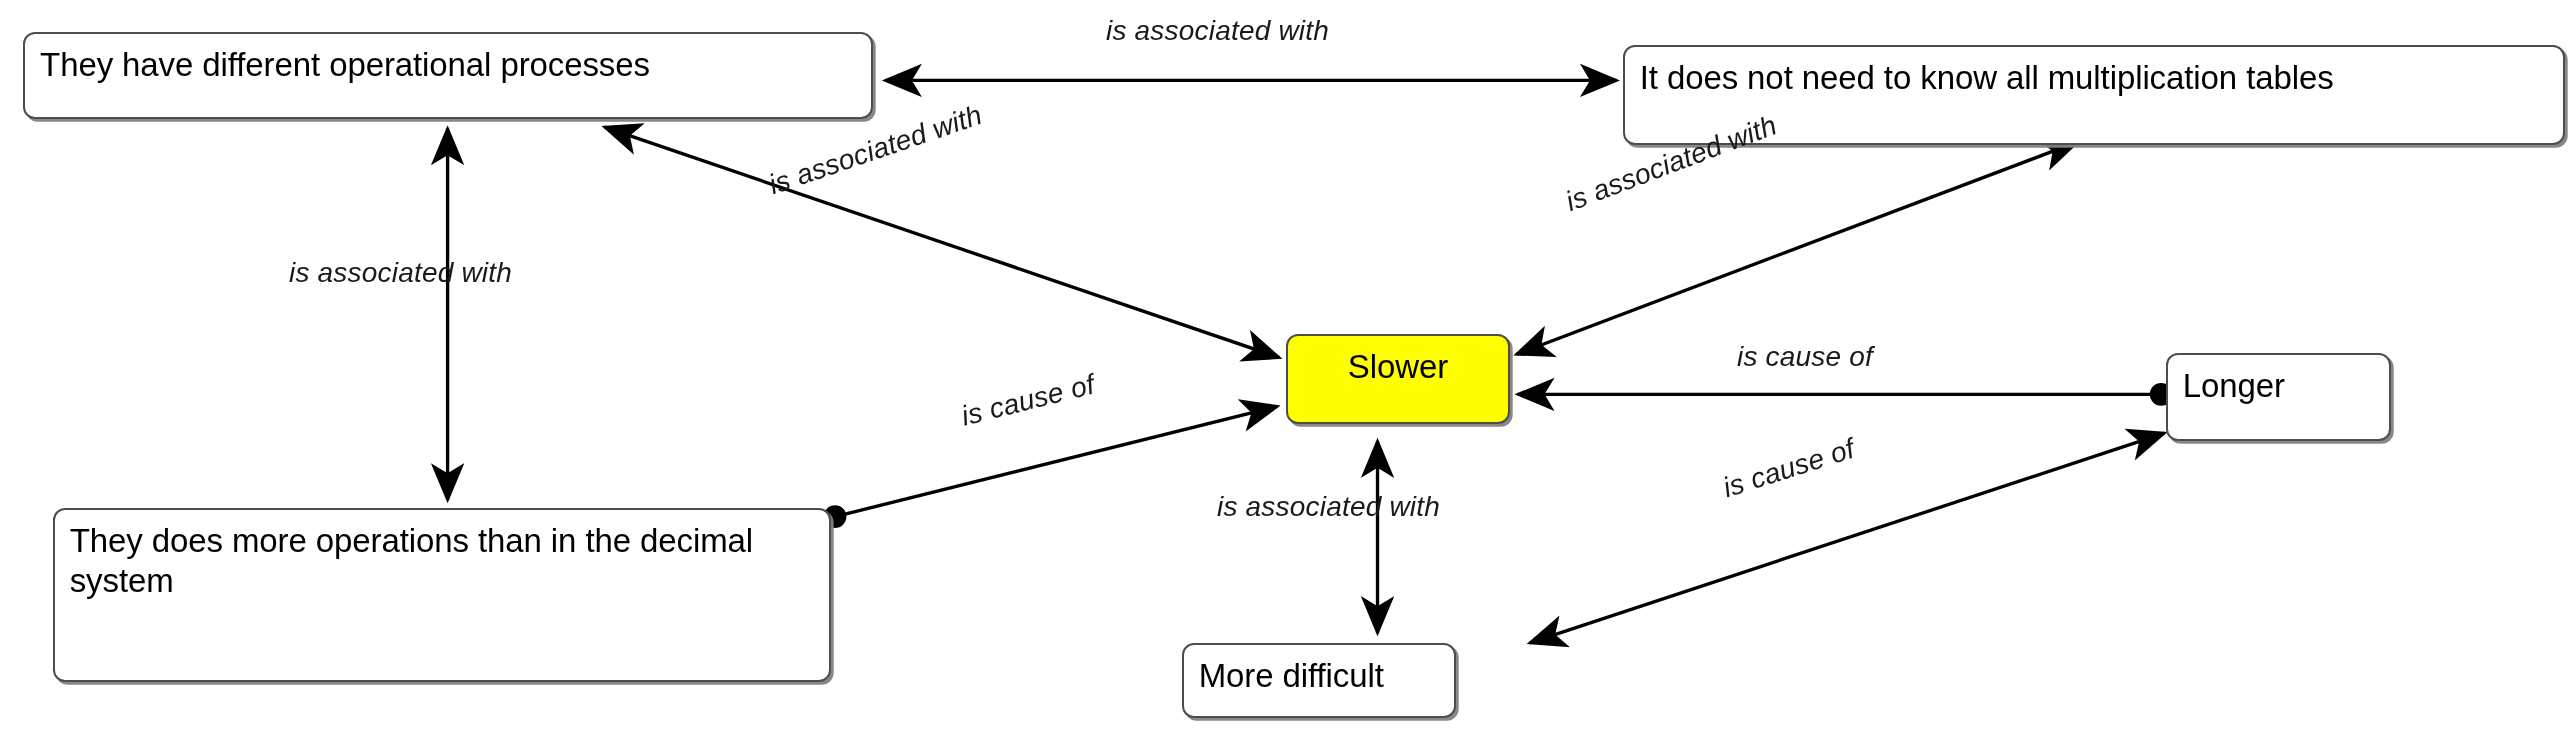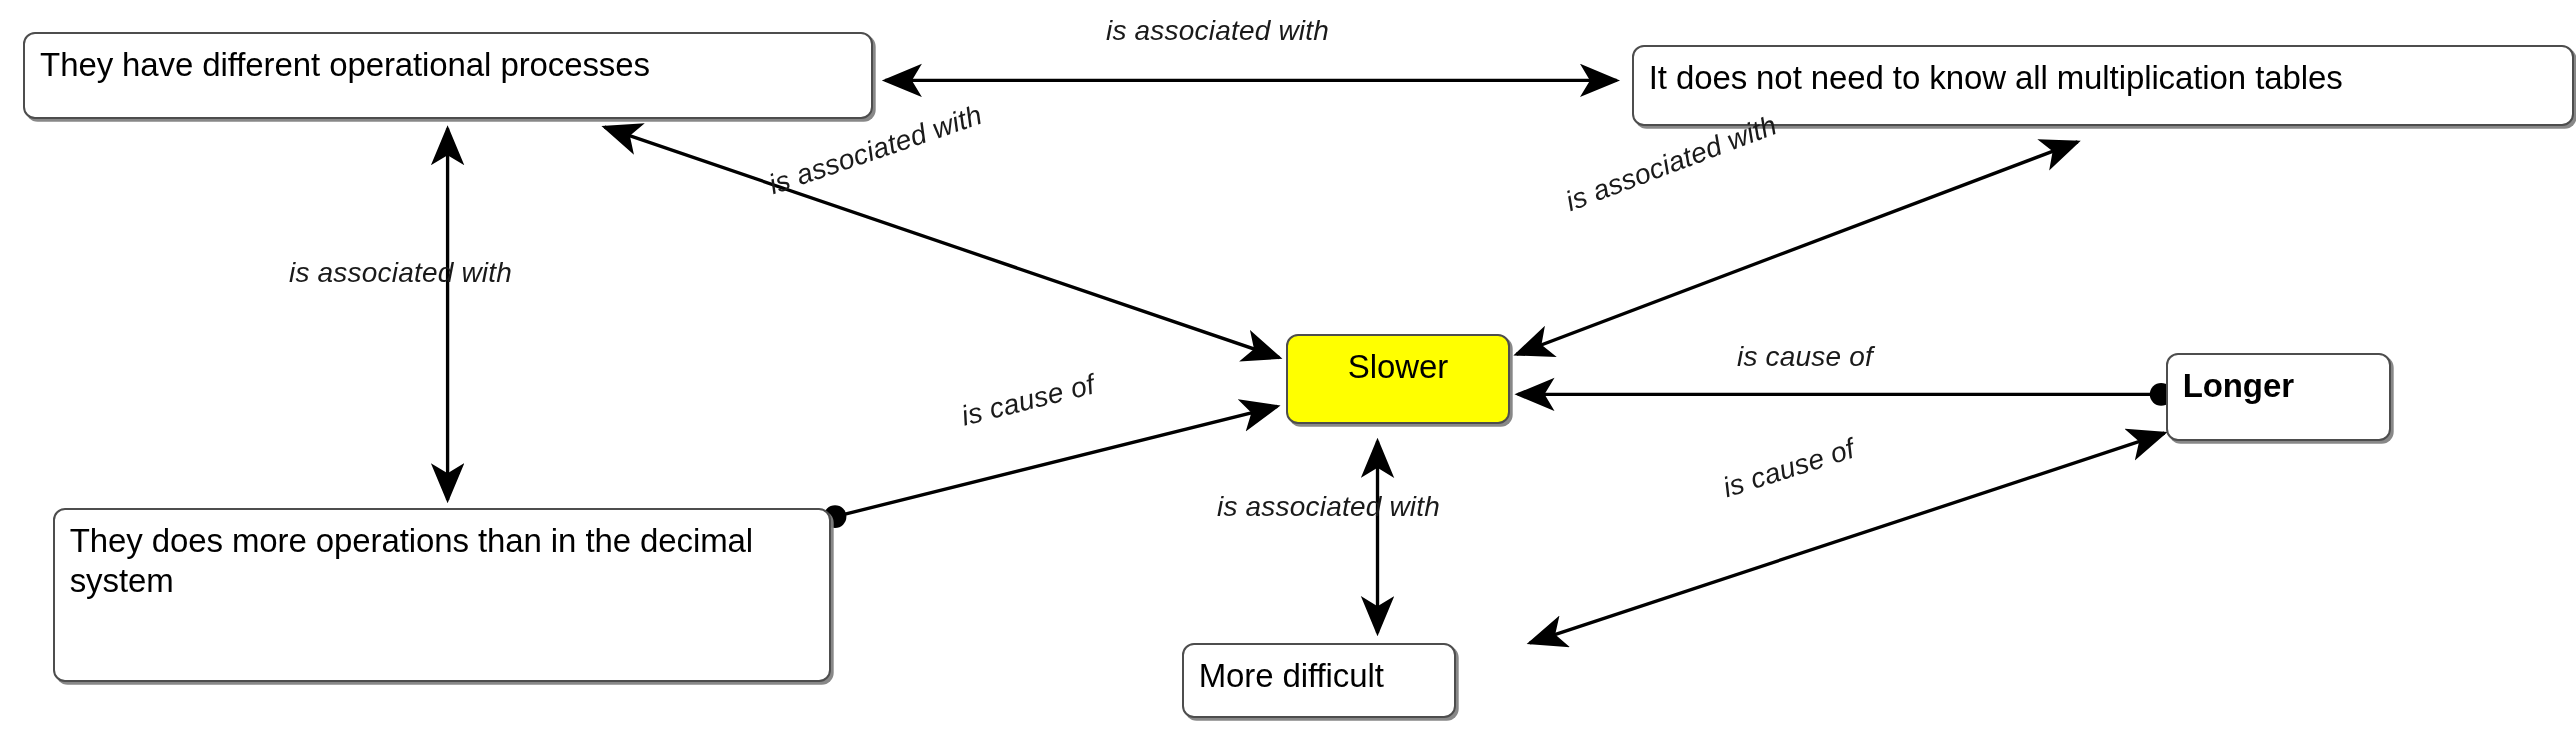--- a/index.html
+++ b/index.html
@@ -112,37 +112,37 @@
 
     <g>
       <line x1="670" y1="192" x2="670" y2="748" stroke="#000000" stroke-width="5" marker-end="url(#ah)" marker-start="url(#ah-start)"></line>
     </g>
   </svg>
 
   <div class="node" style="left:23.4px; top:32px; width:850px; height:87px;">
     <span class="node-label">They have different operational processes</span>
   </div>
 
-  <div class="node" style="left:1623px; top:45px; width:942px; height:81px;margin-left:9px;">
+  <div class="node" style="left:1623px; top:45px; width:942px; height:100px;">
     <span class="node-label">It does not need to know all multiplication tables</span>
   </div>
 
   <div class="node highlight" style="left:1286px; top:334px; width:224px; height:90px;">
     <span class="node-label">Slower</span>
   </div>
 
   <div class="node" style="left:53px; top:508px; width:778px; height:174px;">
     <span class="node-label">They does more operations than in the decimal system</span>
   </div>
 
   <div class="node" style="left:1182px; top:643px; width:274px; height:75px;">
     <span class="node-label">More difficult</span>
   </div>
 
-  <div class="node" style="left:2166px; top:353px; width:225px; height:88px;font-weight:bold;">
+  <div class="node" style="left:2166px; top:353px; width:225px; height:88px;">
     <span class="node-label">Longer</span>
   </div>
 
   <div class="edge-label" style="left:1106px; top:14.7px;">is associated with</div>
 
   <div class="edge-label rot-neg" style="left:770px; top:170px; transform: rotate(-18.8deg);">is associated with</div>
 
   <div class="edge-label rot-neg" style="left:1567px; top:187px; transform: rotate(-20.7deg);">is associated with</div>
 
   <div class="edge-label rot-neg" style="left:962px; top:401px; transform: rotate(-14deg);">is cause of</div>

